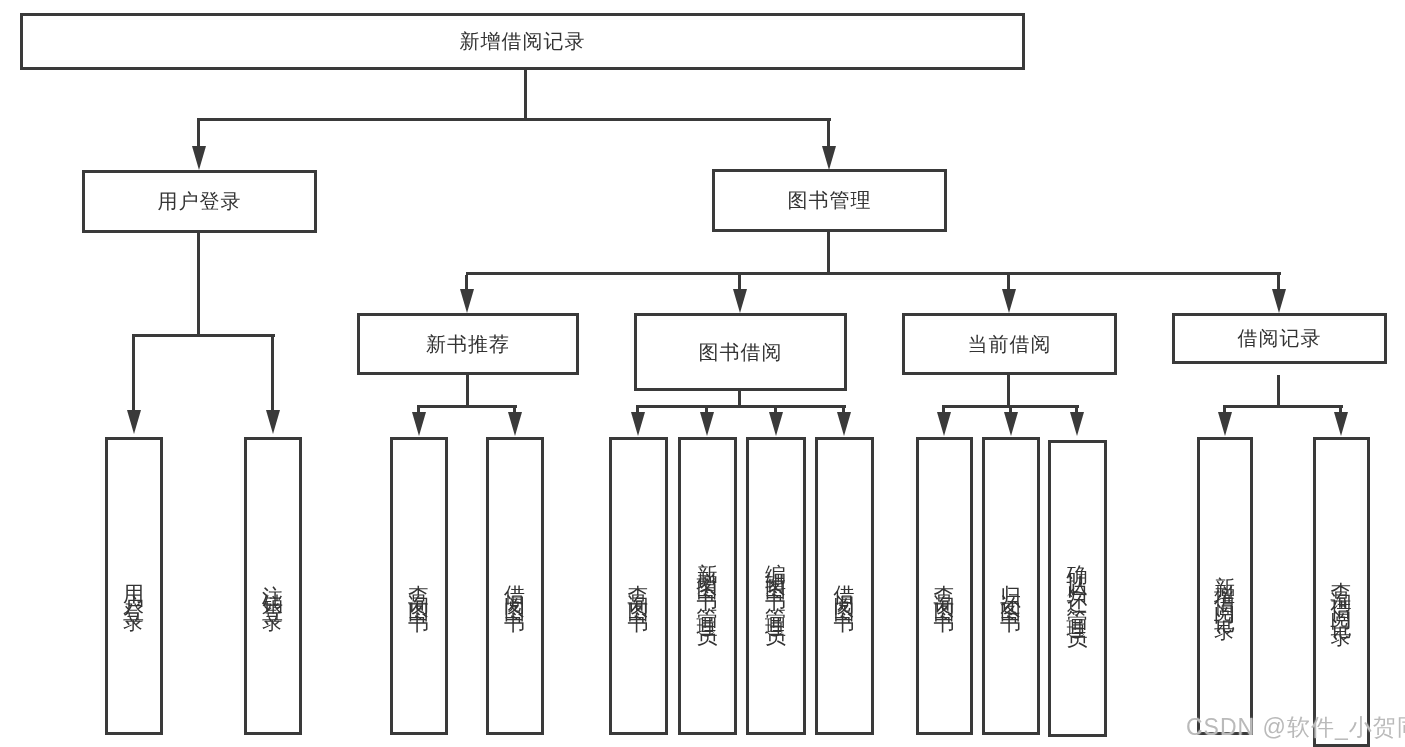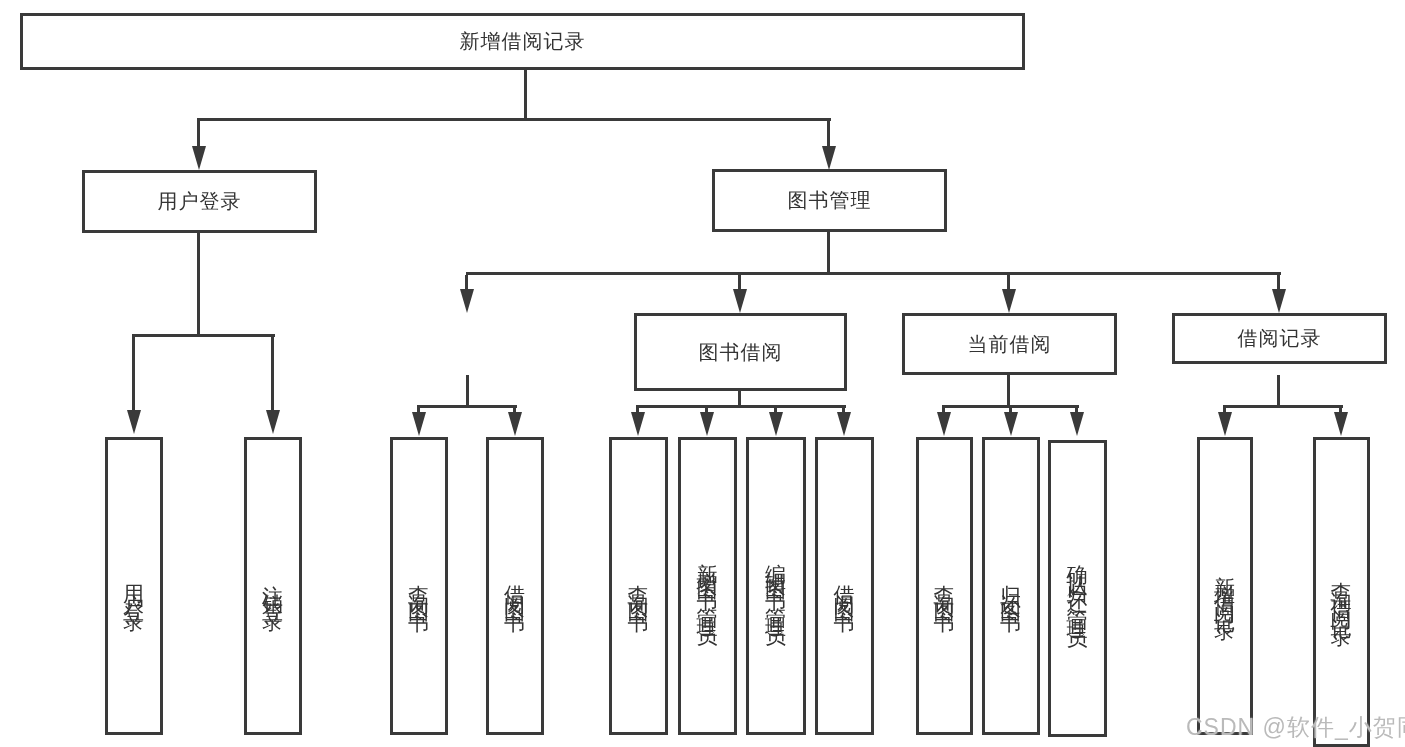--- a/index.html
+++ b/index.html
@@ -138,20 +138,23 @@
     <span>新增借阅记录</span>
   </div>
 
   <div class="node" style="left:82px;top:170px;width:235px;height:63px">
     <span>用户登录</span>
   </div>
   <div class="node" style="left:712px;top:169px;width:235px;height:63px">
     <span>图书管理</span>
   </div>
 
+  <div class="node" style="left:357px;top:313px;width:222px;height:62px">
+    <span>新书推荐</span>
+  </div>
   <div class="node" style="left:634px;top:313px;width:213px;height:78px">
     <span>图书借阅</span>
   </div>
   <div class="node" style="left:902px;top:313px;width:215px;height:62px">
     <span>当前借阅</span>
   </div>
   <div class="node" style="left:1172px;top:313px;width:215px;height:51px">
     <span>借阅记录</span>
   </div>
 

